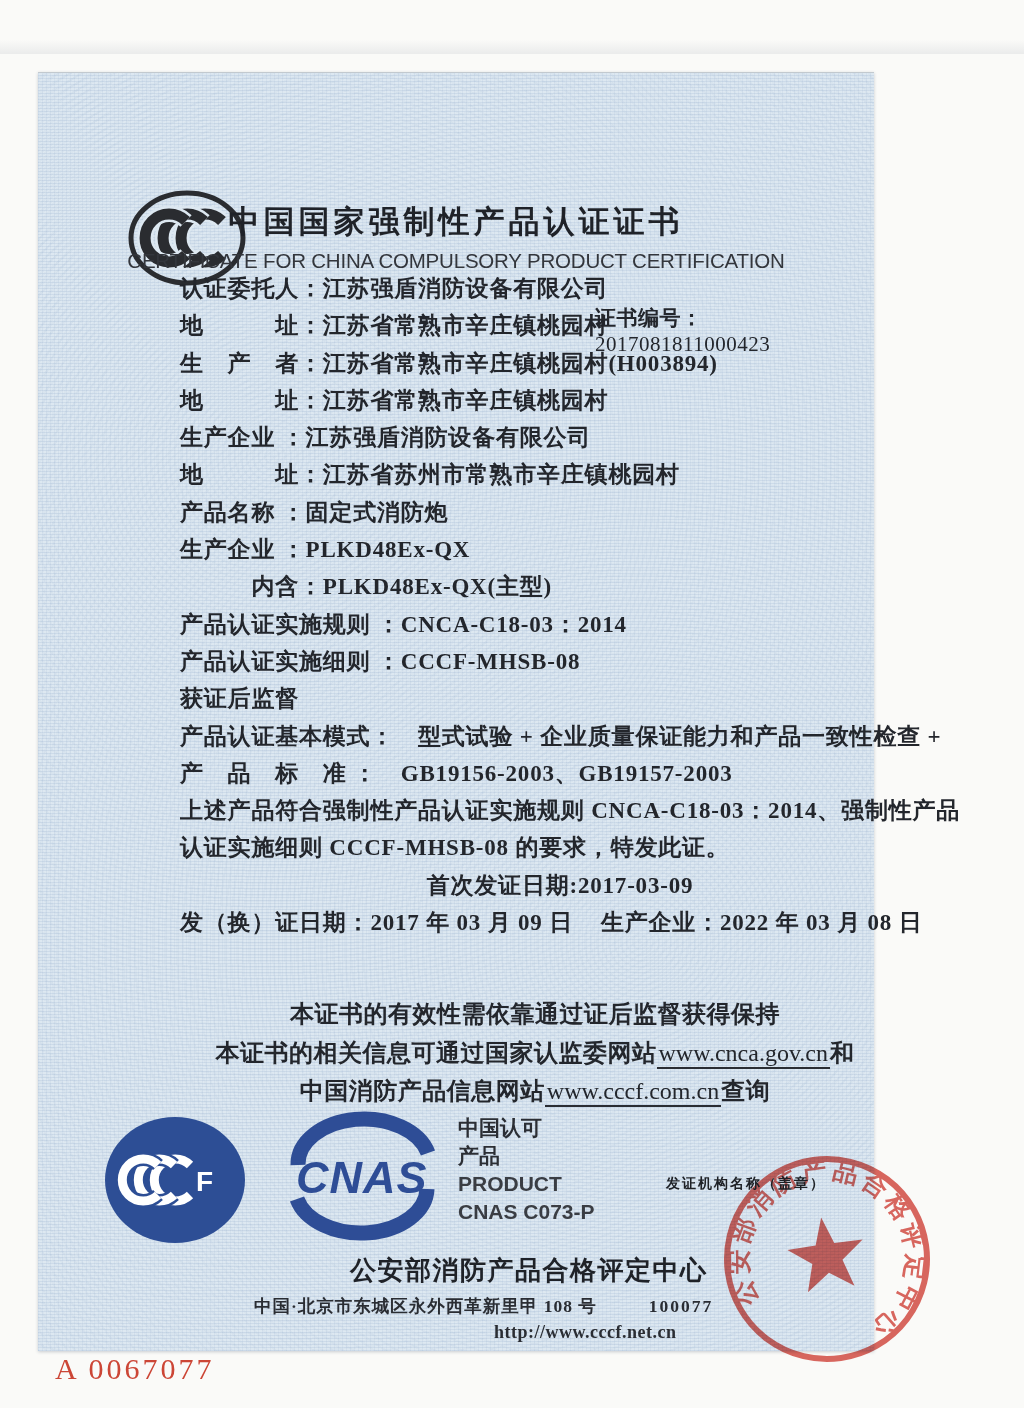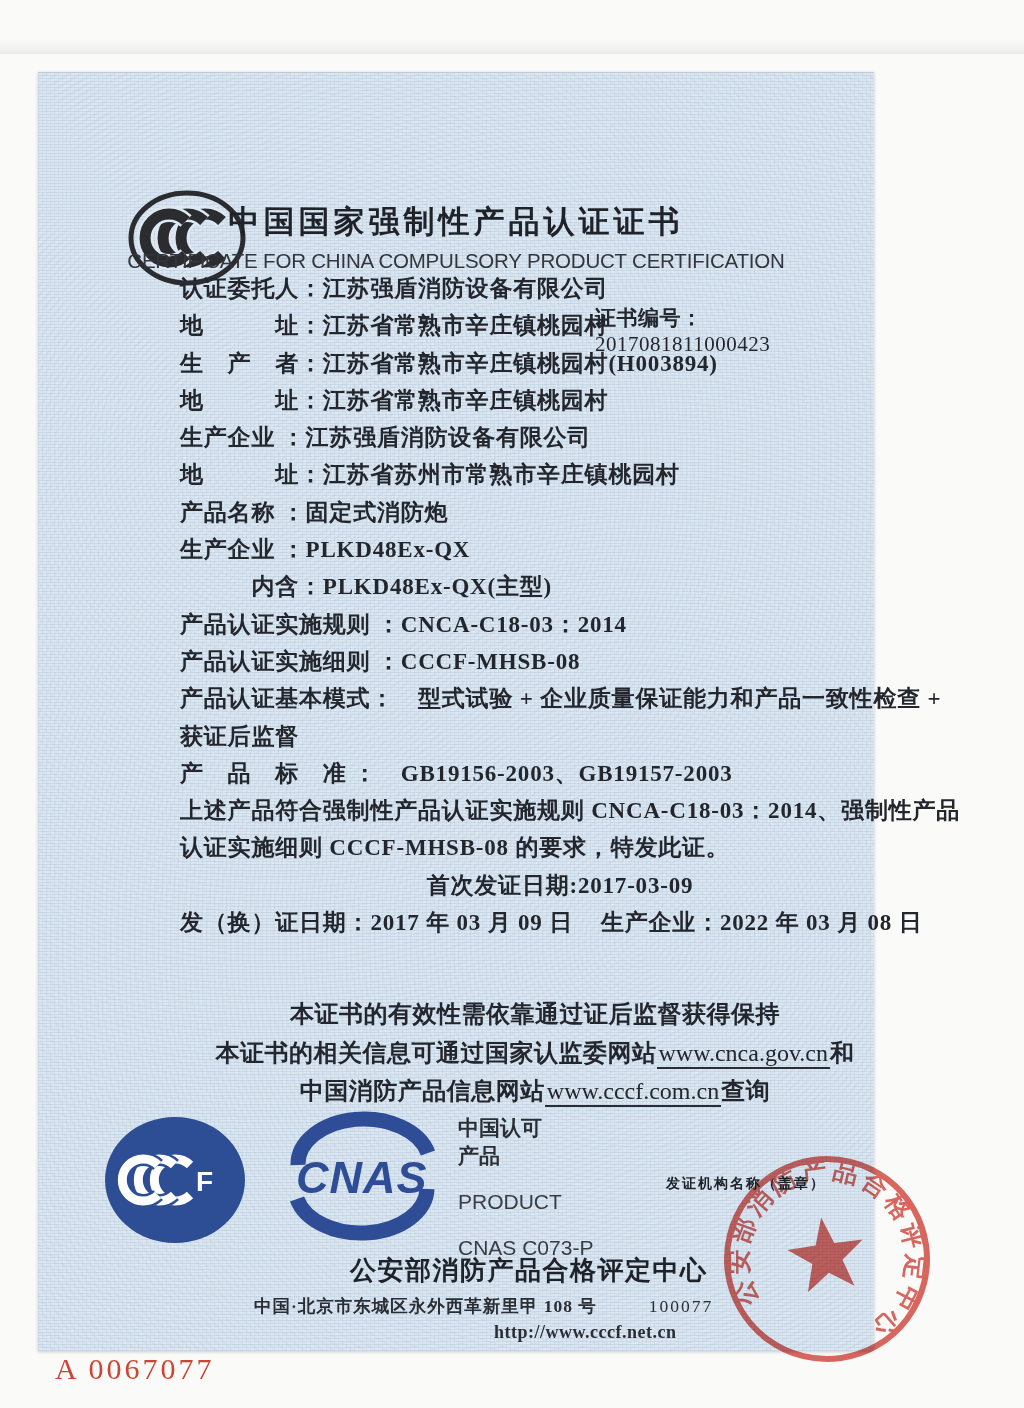--- a/index.html
+++ b/index.html
@@ -53,35 +53,35 @@
   .notice .url{
     font-weight:400;letter-spacing:0;
     border-bottom:2px solid #2a2d33;padding:0 2px 1px 2px;
   }
   .cccf-logo{position:absolute;left:62px;top:1040px;}
   .cnas-logo{position:absolute;left:248px;top:1030px;}
   .accred{
     position:absolute;left:420px;top:1042px;
     font-size:21px;line-height:27.5px;font-weight:600;color:#2b2e34;
   }
-  .accred .en{font-family:"Liberation Sans","DejaVu Sans",sans-serif;font-weight:400;color:#3a3d43;margin-top:18px;}
+  .accred .en{font-family:"Liberation Sans","DejaVu Sans",sans-serif;font-weight:700;color:#3a3d43;}
   .stamp{position:absolute;left:634px;top:1028px;mix-blend-mode:multiply;}
   .stamp-overlay{
     position:absolute;left:628px;top:1102px;
     font-size:14px;font-weight:700;letter-spacing:2px;color:#1e2126;z-index:5;
   }
   .issuer-name{
     position:absolute;left:312px;top:1180px;
     font-size:26px;font-weight:700;letter-spacing:1.5px;color:#1f2228;
   }
   .issuer-addr{
     position:absolute;left:216px;top:1221px;
     font-size:17.5px;font-weight:600;letter-spacing:1px;color:#2a2d33;white-space:nowrap;
   }
-  .issuer-addr .postcode{margin-left:52px;font-weight:400;letter-spacing:2px;text-align:center;}
+  .issuer-addr .postcode{margin-left:52px;font-weight:700;letter-spacing:2px;text-align:center;}
   .issuer-web{
     position:absolute;left:456px;top:1249px;
     font-size:18px;font-weight:600;letter-spacing:0.5px;color:#2a2d33;
   }
   .serial{
     position:absolute;left:55px;top:1352px;
     font-size:30px;color:#cc4636;letter-spacing:3px;font-weight:400;
   }
 </style>
 </head>
@@ -115,22 +115,22 @@
     <div class="bl"><span>地　　　址：</span><span class="val">江苏省常熟市辛庄镇桃园村</span></div>
     <div class="bl"><span>生　产　者：</span><span class="val">江苏省常熟市辛庄镇桃园村(H003894)</span></div>
     <div class="bl"><span>地　　　址：</span><span class="val">江苏省常熟市辛庄镇桃园村</span></div>
     <div class="bl"><span>生产企业 ：</span><span class="val">江苏强盾消防设备有限公司</span></div>
     <div class="bl"><span>地　　　址：</span><span class="val">江苏省苏州市常熟市辛庄镇桃园村</span></div>
     <div class="bl"><span>产品名称 ：</span><span class="val">固定式消防炮</span></div>
     <div class="bl"><span>生产企业 ：</span><span class="val">PLKD48Ex-QX</span></div>
     <div class="bl"><span>　　　内含：</span><span class="val">PLKD48Ex-QX(主型)</span></div>
     <div class="bl"><span>产品认证实施规则 ：</span><span class="val">CNCA-C18-03：2014</span></div>
     <div class="bl"><span>产品认证实施细则 ：</span><span class="val">CCCF-MHSB-08</span></div>
+    <div class="bl">获证后监督</div>
     <div class="bl">产品认证基本模式：　型式试验 + 企业质量保证能力和产品一致性检查 +</div>
-    <div class="bl">获证后监督</div>
     <div class="bl">产　品　标　准 ：　GB19156-2003、GB19157-2003</div>
     <div class="bl">上述产品符合强制性产品认证实施规则 CNCA-C18-03：2014、强制性产品</div>
     <div class="bl">认证实施细则 CCCF-MHSB-08 的要求，特发此证。</div>
     <div class="bl center">首次发证日期:2017-03-09</div>
     <div class="bl">
       <span>发（换）证日期：</span><span class="val">2017 年 03 月 09 日</span><span class="gap-right">生产企业：</span><span class="val">2022 年 03 月 08 日</span>
     </div>
   </div>
 
   <div class="notice">

